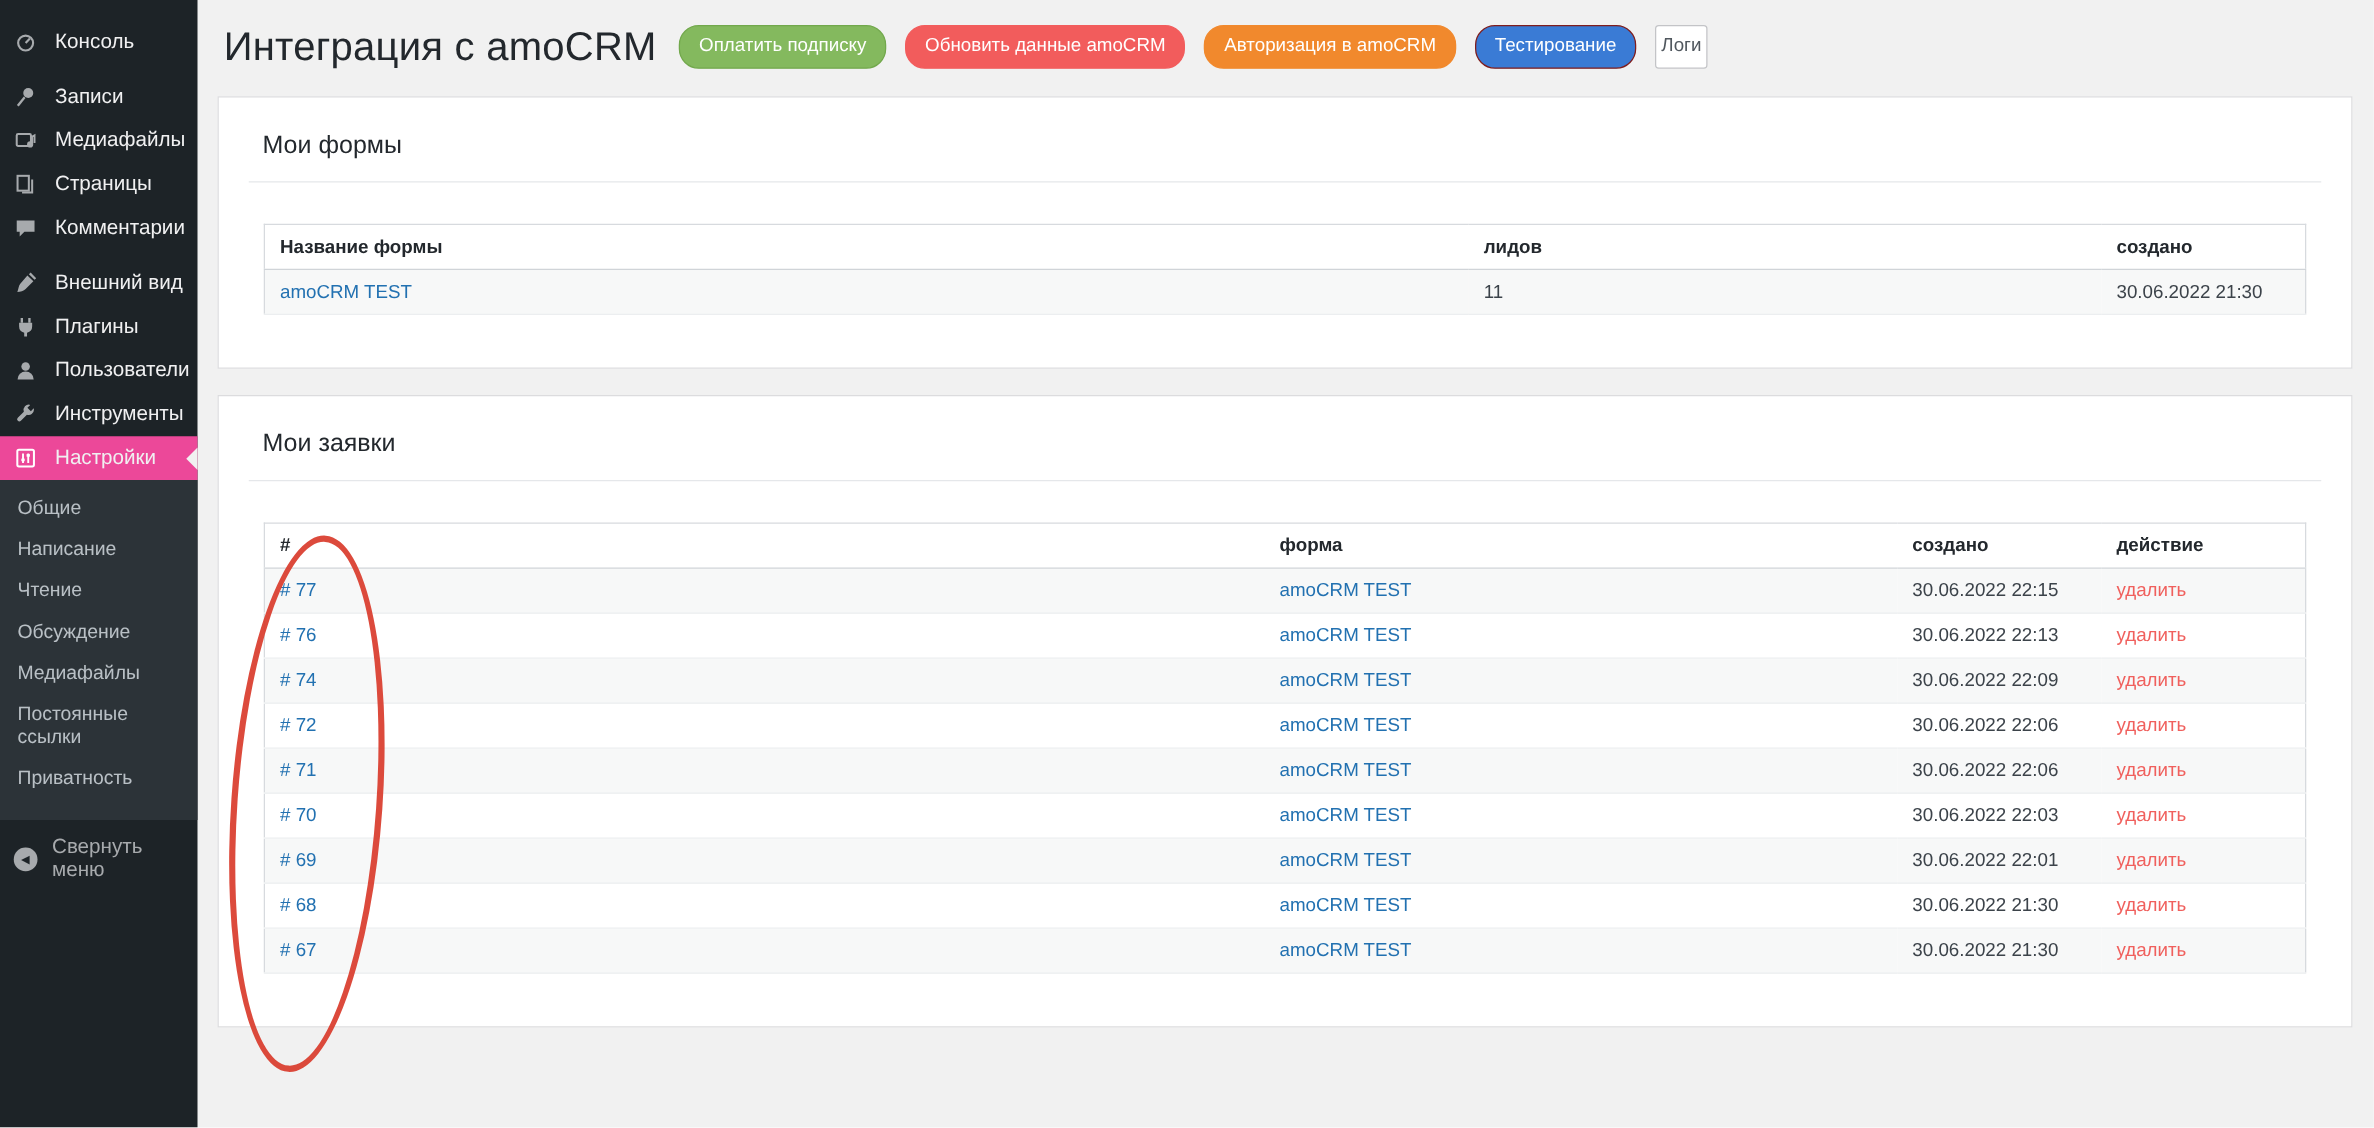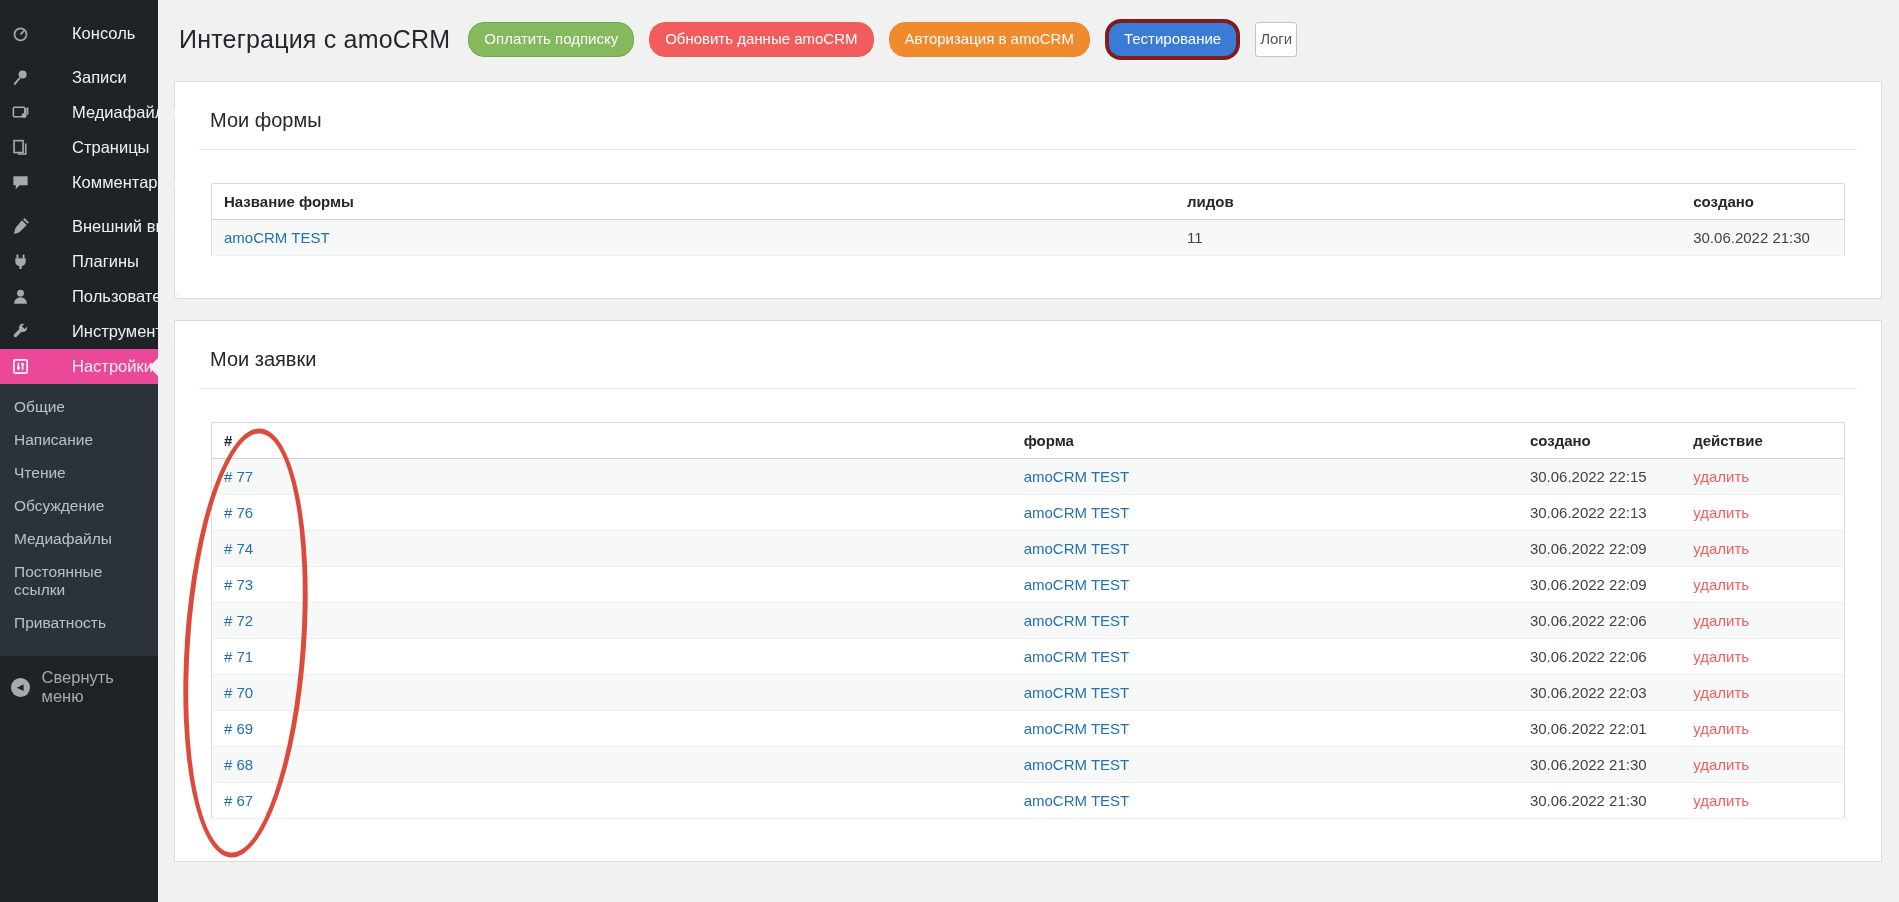--- a/index.html
+++ b/index.html
@@ -4,48 +4,48 @@
 <style>
   * { margin:0; padding:0; box-sizing:border-box; }
   html,body { width:1899px; height:902px; overflow:hidden; }
   body { font-family:"Liberation Sans", sans-serif; background:#f1f1f1; position:relative; }
 
   .app { width:1899px; height:902px; position:relative; }
 
   
   .sidebar { position:absolute; left:0; top:0; width:158px; height:902px; background:#1d2327; z-index:2; }
   .menu { list-style:none; padding-top:16px; }
-  .mi { position:relative; display:flex; align-items:center; height:35px; padding-left:11px; cursor:pointer;gap:28px; }
+  .mi { position:relative; display:flex; align-items:center; height:35px; padding-left:11px; cursor:pointer; }
   .mi.sep { margin-top:9px; }
   .mi .ic { width:24px; height:20px; display:flex; align-items:center; justify-content:flex-start; color:#a7aaad; flex:none; }
   .mi .ic svg { width:19px; height:19px; }
   .mi .lbl { color:#f0f0f1; font-size:16.5px; margin-left:9px; white-space:nowrap; }
   .mi.active { background:#ec4899; }
   .mi.active .ic { color:#ffffff; }
   .mi.active::after { content:""; position:absolute; right:0; top:50%; transform:translateY(-50%);
     border:9px solid transparent; border-right-color:#f1f1f1; }
   .submenu { background:#2c3338; padding:9px 0 14px 0; }
   .sub-item { display:block; padding:5px 12px 5px 14px; font-size:15.5px; line-height:18px;
     color:rgba(240,246,252,.72); cursor:pointer; margin-bottom:5px; }
   .sub-item.active { color:#ffffff; font-weight:bold; }
   .collapse-btn { display:flex; align-items:center; margin-top:14px; padding-left:11px; height:34px; cursor:pointer; }
   .collapse-btn .circ { width:19px; height:19px; border-radius:50%; background:#a7aaad; color:#1d2327;
     display:flex; align-items:center; justify-content:center; font-size:9px; line-height:1; }
   .collapse-btn .lbl { color:#a7aaad; font-size:16.5px; margin-left:12px; }
 
   
   main { position:absolute; left:158px; top:0; width:1741px; height:902px; }
   .titlebar { display:flex; align-items:center; padding:19px 0 0 21px; }
-  h1.page-title { font-size:25px; font-weight:400; color:#23282d; margin-right:18px; letter-spacing:.2px; }
+  h1.page-title { font-size:32px; font-weight:400; color:#23282d; margin-right:18px; letter-spacing:.2px; }
   .btn { font-family:"Liberation Sans", sans-serif; font-size:15px; color:#fff; border-radius:16px;
     padding:8px 15px; margin-right:15px; cursor:pointer; line-height:1.1; }
   .btn-green  { background:#84b95e; border:1px solid #72a84c; }
   .btn-orange { background:#f1892d; border:1px solid #f1892d; }
   .btn-red    { background:#f25c5c; border:1px solid #f25c5c; }
-  .btn-blue   { background:#3a7bd5; border:4px solid #7f1d1d; }
+  .btn-blue   { background:#3a7bd5; border:1px solid #7f1d1d; }
   .btn-plain  { background:#ffffff; border:1px solid #c3c4c7; color:#50575e; border-radius:3px; padding:8px 4px; }
 
   .card { background:#ffffff; border:1px solid #dcdcde; margin:21px 17px 0 16px; padding:27px 24px 42px 24px; }
   .card-title { font-size:20px; font-weight:400; color:#23282d; margin:0 0 0 11px; }
   .divider { border-top:1px solid #e5e7ea; margin-top:17px; }
 
   table.data { width:calc(100% - 24px); margin:33px 12px 0 12px; border-collapse:collapse;
     border:1px solid #d7dade; font-size:15px; color:#3c434a; }
   table.data th { text-align:left; font-weight:600; color:#23282d; font-size:15px;
     padding:9px 12px; border-bottom:1px solid #d0d4d8; height:35px; }
@@ -233,26 +233,20 @@
               <td><span>30.06.2022 22:13</span></td>
               <td><a href="#" class="danger">удалить</a></td>
             </tr>
             <tr>
               <td><a href="#" class="link"># 74</a></td>
               <td><a href="#" class="link">amoCRM TEST</a></td>
               <td><span>30.06.2022 22:09</span></td>
               <td><a href="#" class="danger">удалить</a></td>
             </tr>
             <tr>
-              <td><a href="#" class="link"># 73</a></td>
-              <td><a href="#" class="link">amoCRM TEST</a></td>
-              <td><span>30.06.2022 22:09</span></td>
-              <td><a href="#" class="danger">удалить</a></td>
-            </tr>
-            <tr>
               <td><a href="#" class="link"># 72</a></td>
               <td><a href="#" class="link">amoCRM TEST</a></td>
               <td><span>30.06.2022 22:06</span></td>
               <td><a href="#" class="danger">удалить</a></td>
             </tr>
             <tr>
               <td><a href="#" class="link"># 71</a></td>
               <td><a href="#" class="link">amoCRM TEST</a></td>
               <td><span>30.06.2022 22:06</span></td>
               <td><a href="#" class="danger">удалить</a></td>

